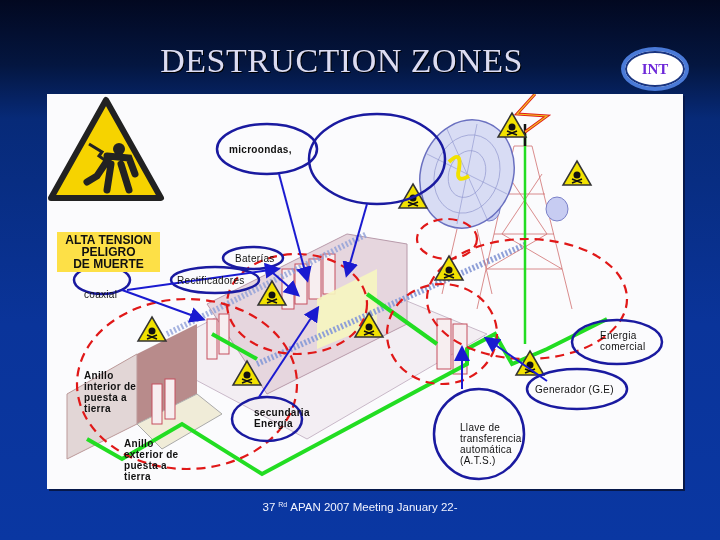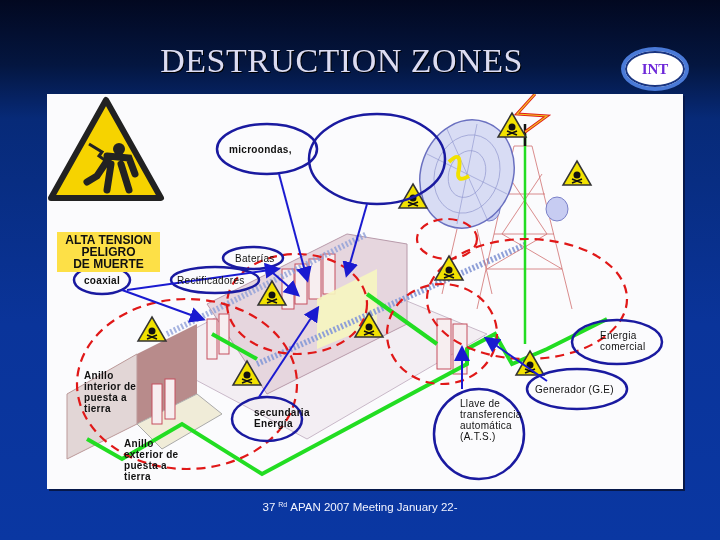--- a/index.html
+++ b/index.html
@@ -143,38 +143,38 @@
     <path d="M60,62 L82,64 L88,80 M62,64 L50,82 L40,88 M64,70 L60,96 M74,70 L82,96" stroke="#222" stroke-width="7" fill="none" stroke-linecap="round"></path>
   </svg>
   <div class="warn-text">
     <div>ALTA TENSION</div>
     <div>PELIGRO</div>
     <div>DE MUERTE</div>
   </div>
 
   <div class="lbl" style="left:182px;top:50px;">microondas,</div>
   <div class="lbl" style="left:188px;top:159px;font-weight:normal;">Baterías</div>
-  <div class="lbl" style="left:37px;top:181px;font-weight:bold;">coaxial</div>
+  <div class="lbl" style="left:37px;top:195px;font-weight:normal;">coaxial</div>
   <div class="lbl" style="left:130px;top:181px;font-weight:normal;">Rectificadores</div>
   <div class="lbl" style="left:553px;top:236px;text-align:left;font-weight:normal;">
     <div>Energia</div>
     <div>comercial</div>
   </div>
   <div class="lbl" style="left:488px;top:290px;font-weight:normal;">Generador (G.E)</div>
   <div class="lbl" style="left:37px;top:276px;">
     <div>Anillo</div>
     <div>interior de</div>
     <div>puesta a</div>
     <div>tierra</div>
   </div>
   <div class="lbl" style="left:207px;top:313px;">
     <div>secundaria</div>
     <div>Energía</div>
   </div>
-  <div class="lbl" style="left:413px;top:304px;font-weight:normal;">
+  <div class="lbl" style="left:413px;top:328px;font-weight:normal;">
     <div>Llave de</div>
     <div>transferencia</div>
     <div>automática</div>
     <div>(A.T.S.)</div>
   </div>
   <div class="lbl" style="left:77px;top:344px;">
     <div>Anillo</div>
     <div>exterior de</div>
     <div>puesta a</div>
     <div>tierra</div>

